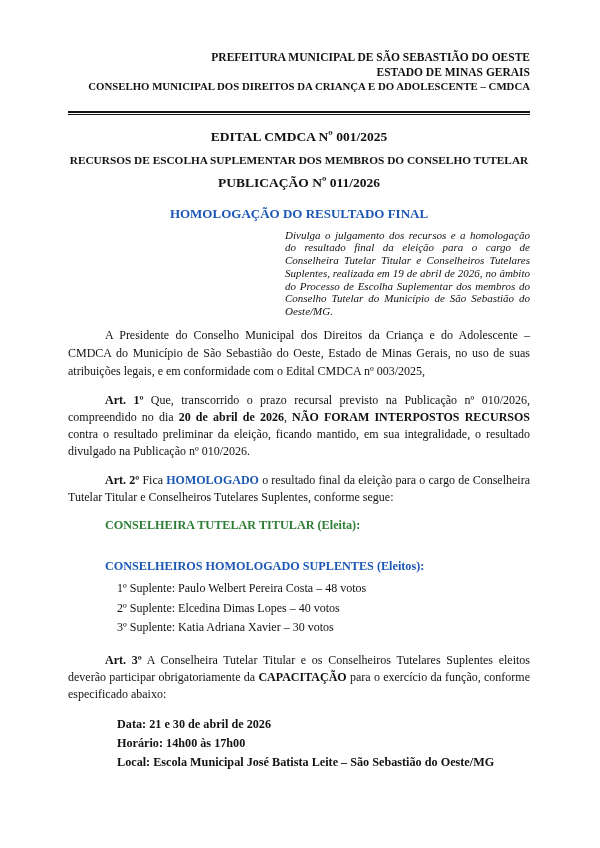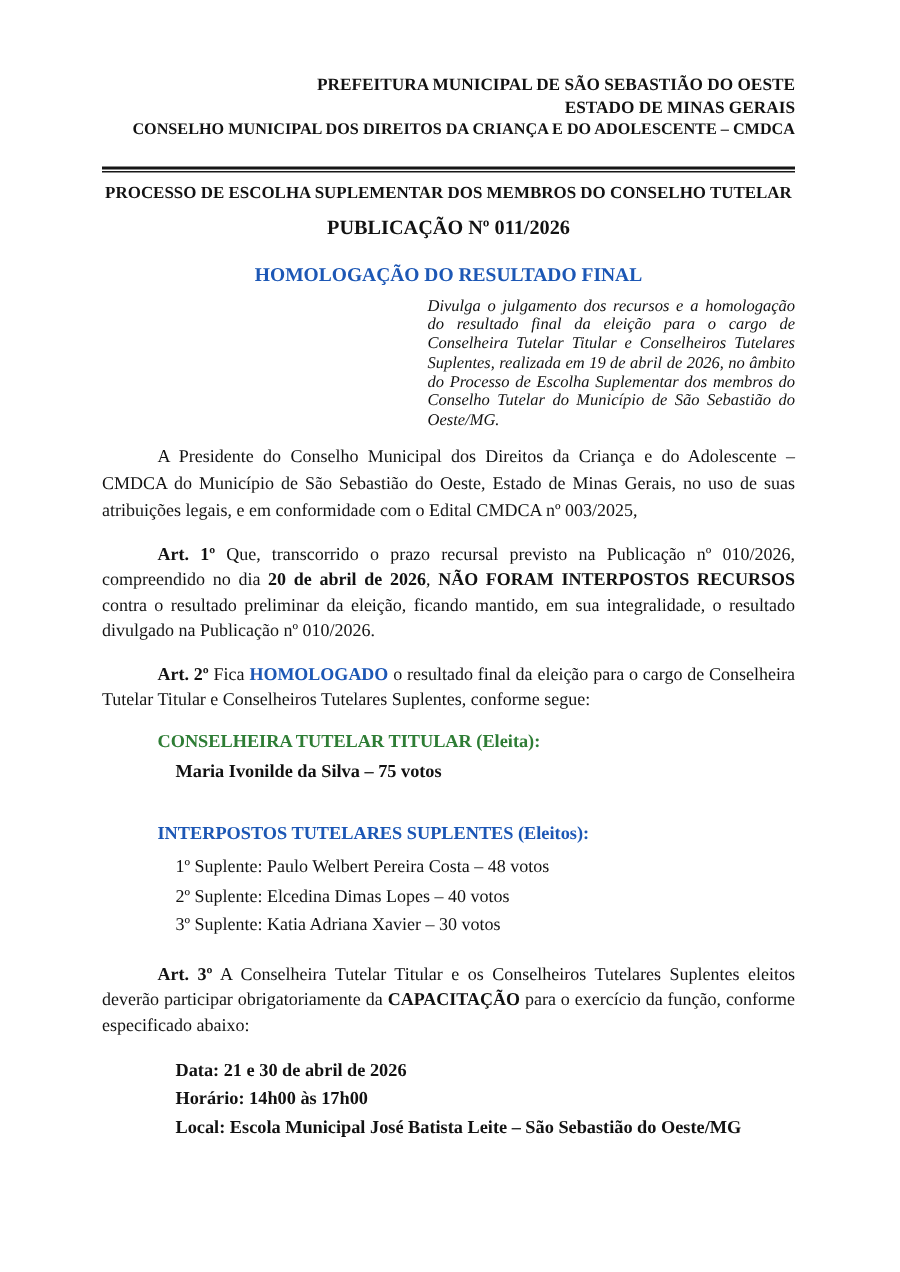--- a/index.html
+++ b/index.html
@@ -62,40 +62,40 @@
   <div class="content">
 
     <header class="letterhead">
       <div class="lh-line">PREFEITURA MUNICIPAL DE SÃO SEBASTIÃO DO OESTE</div>
       <div class="lh-line">ESTADO DE MINAS GERAIS</div>
       <div class="lh-line small">CONSELHO MUNICIPAL DOS DIREITOS DA CRIANÇA E DO ADOLESCENTE – CMDCA</div>
     </header>
 
     <div class="rule"></div>
 
-    <div class="title-processo">PROCESSO DE ESCOLHA SUPLEMENTAR DOS MEMBROS DO CONSELHO TUTELAR</div>
+    <div class="title-edital">EDITAL CMDCA Nº 001/2025</div>
+    <div class="title-processo">RECURSOS DE ESCOLHA SUPLEMENTAR DOS MEMBROS DO CONSELHO TUTELAR</div>
     <div class="title-publicacao">PUBLICAÇÃO Nº 011/2026</div>
 
     <div class="subject">
       <div>HOMOLOGAÇÃO DO RESULTADO FINAL</div>
     </div>
 
     <div class="summary">Divulga o julgamento dos recursos e a homologação do resultado final da eleição para o cargo de Conselheira Tutelar Titular e Conselheiros Tutelares Suplentes, realizada em 19 de abril de 2026, no âmbito do Processo de Escolha Suplementar dos membros do Conselho Tutelar do Município de São Sebastião do Oeste/MG.</div>
 
     <p class="para intro">A Presidente do Conselho Municipal dos Direitos da Criança e do Adolescente – CMDCA do Município de São Sebastião do Oeste, Estado de Minas Gerais, no uso de suas atribuições legais, e em conformidade com o Edital CMDCA nº 003/2025,</p>
 
 
     <p class="art art1"><span class="b">Art. 1º</span><span> Que, transcorrido o prazo recursal previsto na Publicação nº 010/2026, compreendido no dia </span><span class="b">20 de abril de 2026</span><span>, </span><span class="b">NÃO FORAM INTERPOSTOS RECURSOS</span><span> contra o resultado preliminar da eleição, ficando mantido, em sua integralidade, o resultado divulgado na Publicação nº 010/2026.</span></p>
 
     <p class="art art2"><span class="b">Art. 2º</span><span> Fica </span><span class="b blue">HOMOLOGADO</span><span> o resultado final da eleição para o cargo de Conselheira Tutelar Titular e Conselheiros Tutelares Suplentes, conforme segue:</span></p>
 
     <div class="heading-green">CONSELHEIRA TUTELAR TITULAR (Eleita):</div>
-    <div class="titular-name">Maria Ivonilde da Silva – 75 votos</div>
 
-    <div class="heading-blue">INTERPOSTOS TUTELARES SUPLENTES (Eleitos):</div>
+    <div class="heading-blue">CONSELHEIROS HOMOLOGADO SUPLENTES (Eleitos):</div>
     <div class="suplentes-list">
       <div class="suplente-item">1º Suplente: Paulo Welbert Pereira Costa – 48 votos</div>
       <div class="suplente-item">2º Suplente: Elcedina Dimas Lopes – 40 votos</div>
       <div class="suplente-item">3º Suplente: Katia Adriana Xavier – 30 votos</div>
     </div>
 
     <p class="art art3"><span class="b">Art. 3º</span><span> A Conselheira Tutelar Titular e os Conselheiros Tutelares Suplentes eleitos deverão participar obrigatoriamente da </span><span class="b">CAPACITAÇÃO</span><span> para o exercício da função, conforme especificado abaixo:</span></p>
 
     <div class="cap-block">
       <div class="cap-line">Data: 21 e 30 de abril de 2026</div>

